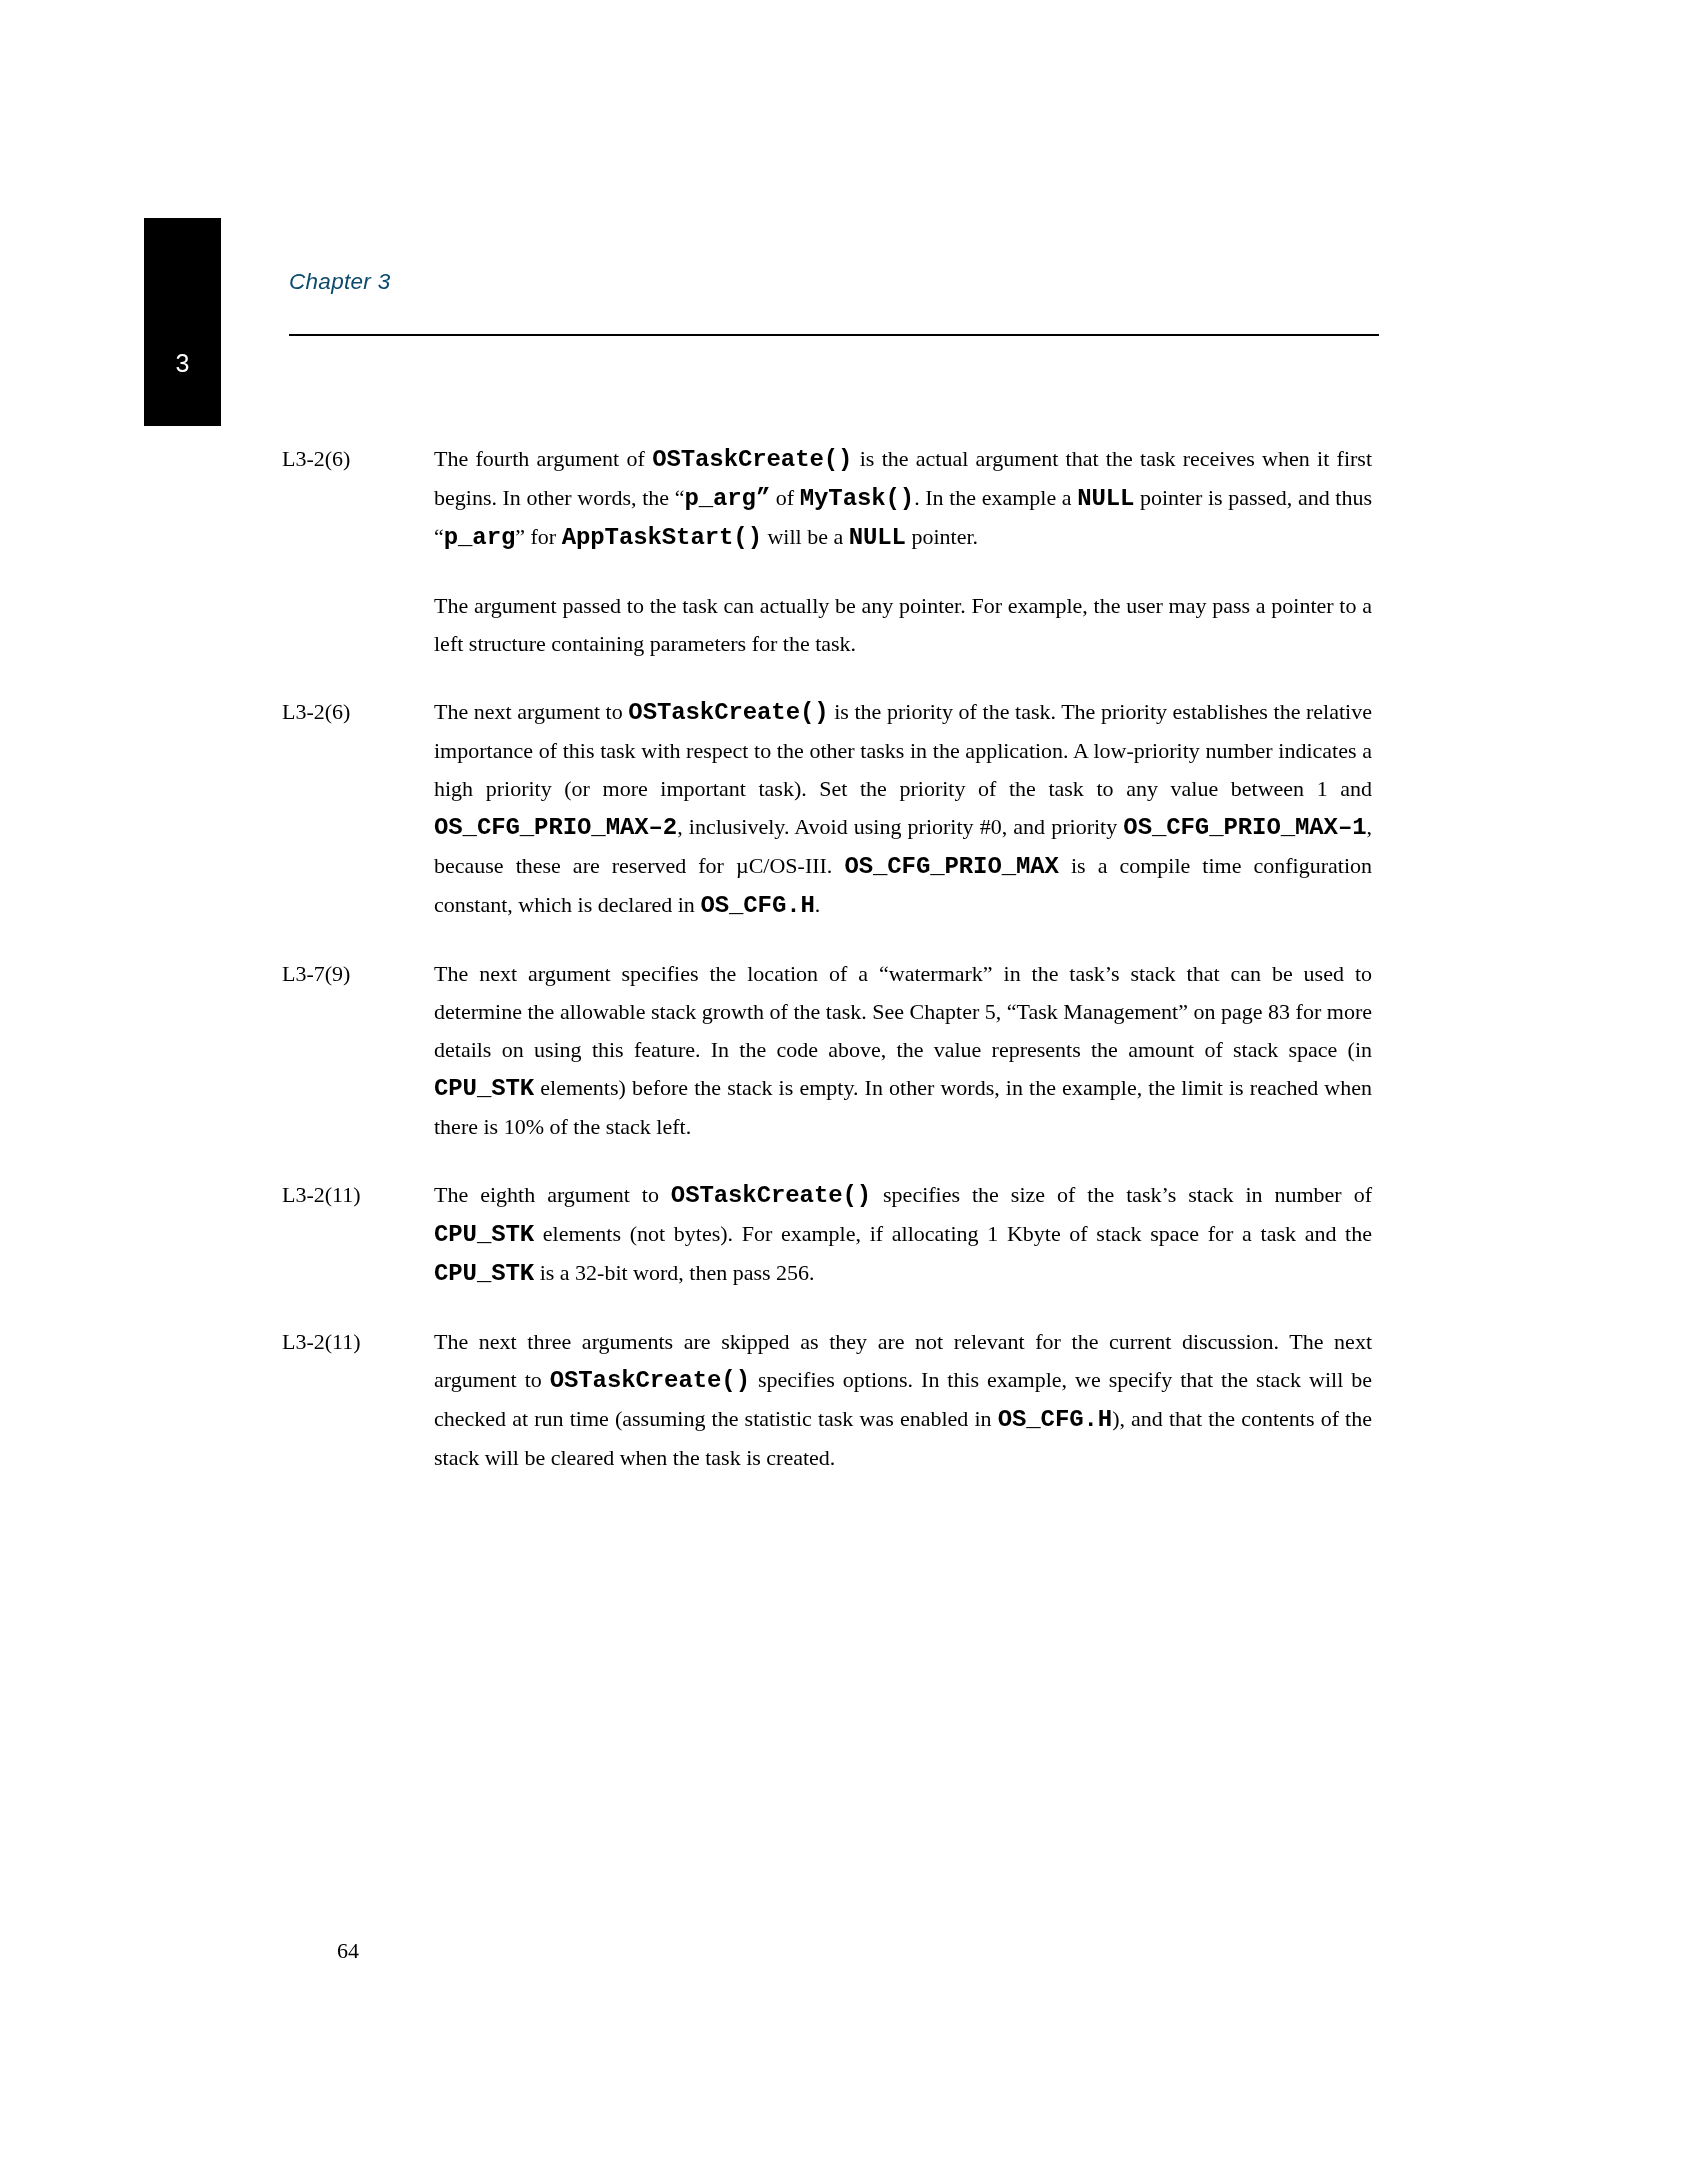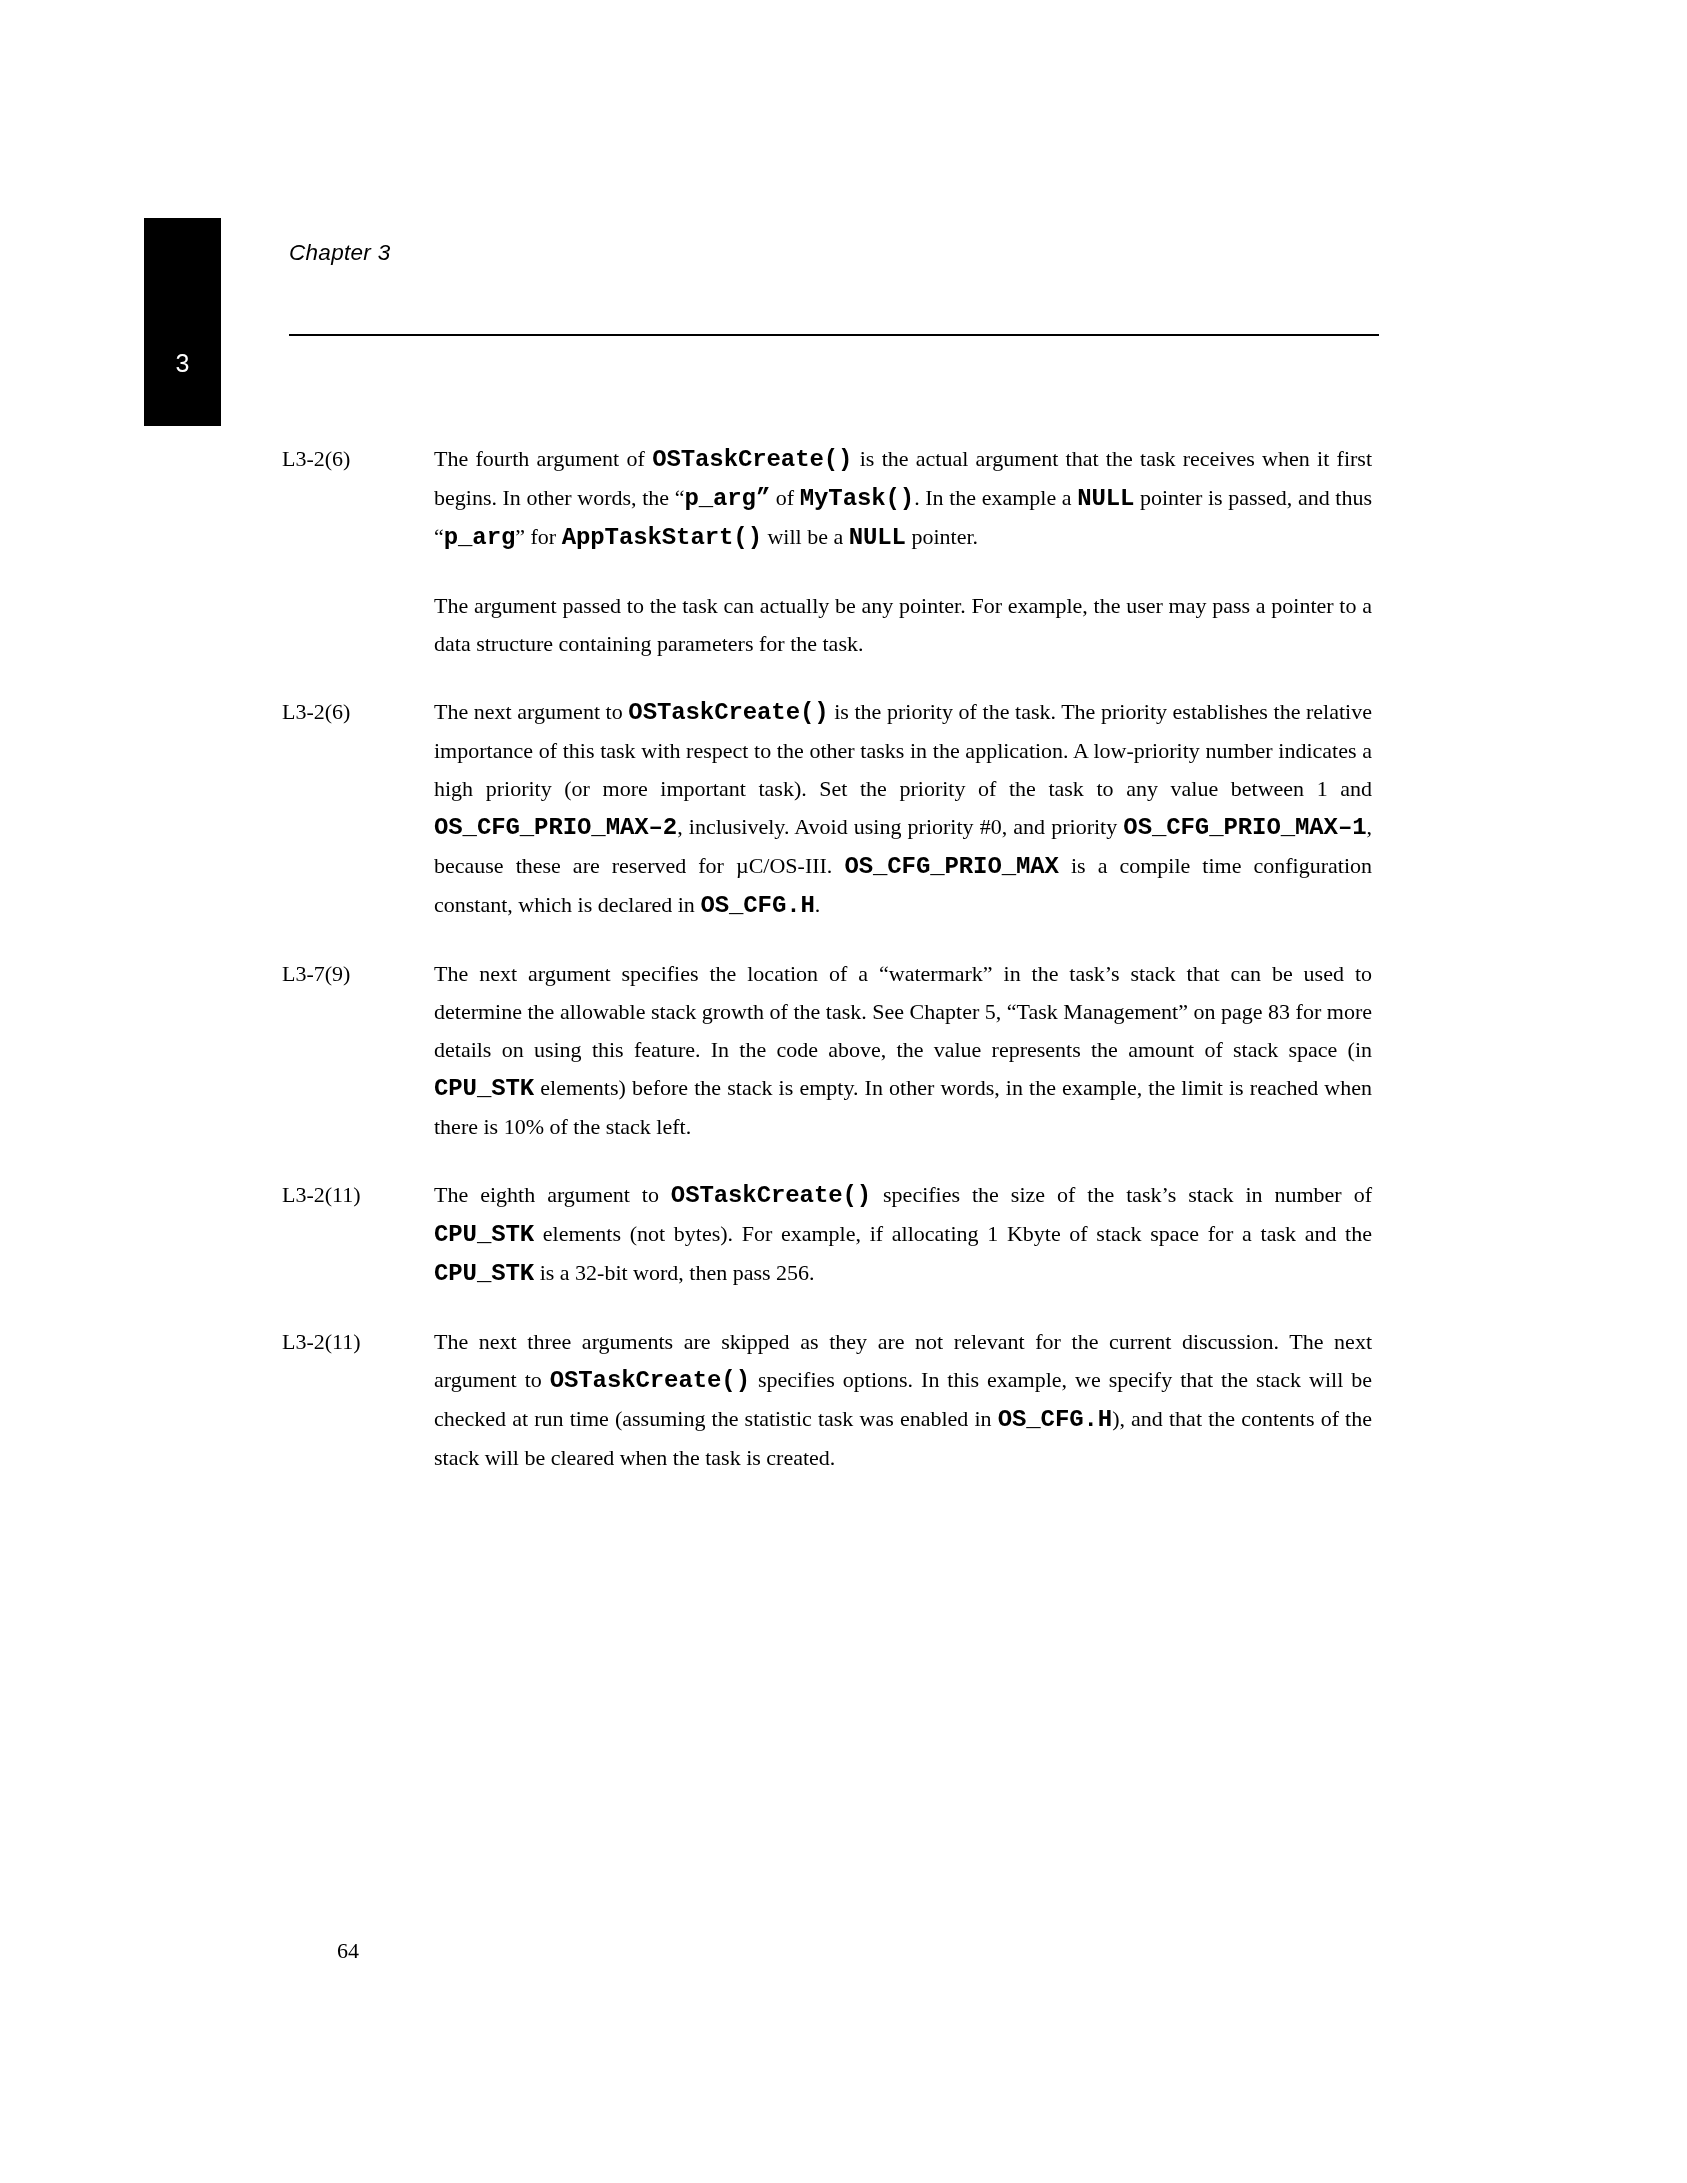--- a/index.html
+++ b/index.html
@@ -32,26 +32,26 @@
     font-size: 25px;
     display: flex;
     align-items: flex-end;
     justify-content: center;
     padding-bottom: 48px;
     box-sizing: border-box;
   }
   .chapter-label {
     position: absolute;
     left: 289px;
-    top: 240px;
+    top: 269px;
     font-family: "Liberation Sans", sans-serif;
     font-style: italic;
     font-size: 22.5px;
     letter-spacing: 0.3px;
-    color: #000000;
+    color: #0c4a6e;
   }
   .header-rule {
     position: absolute;
     left: 289px;
     top: 334px;
     width: 1090px;
     height: 2px;
     background: #000000;
   }
   .content {
@@ -112,21 +112,21 @@
   <div class="chapter-label">Chapter 3</div>
 
   <div class="header-rule"></div>
 
   <div class="content" id="notes-container">
       <div class="para-row">
         <div class="tag">L3-2(6)</div>
         <div class="body-text">The fourth argument of <code>OSTaskCreate()</code> is the actual argument that the task receives when it first begins. In other words, the “<code>p_arg”</code> of <code>MyTask()</code>. In the example a <code>NULL</code> pointer is passed, and thus “<code>p_arg</code>” for <code>AppTaskStart()</code> will be a <code>NULL</code> pointer.</div>
       </div>
       <div class="para-row">
-        <div class="body-text cont">The argument passed to the task can actually be any pointer. For example, the user may pass a pointer to a data structure containing parameters for the task.</div>
+        <div class="body-text cont">The argument passed to the task can actually be any pointer. For example, the user may pass a pointer to a left structure containing parameters for the task.</div>
       </div>
       <div class="para-row">
         <div class="tag">L3-2(6)</div>
         <div class="body-text">The next argument to <code>OSTaskCreate()</code> is the priority of the task. The priority establishes the relative importance of this task with respect to the other tasks in the application. A low-priority number indicates a high priority (or more important task). Set the priority of the task to any value between 1 and <code>OS_CFG_PRIO_MAX–2</code>, inclusively. Avoid using priority #0, and priority <code>OS_CFG_PRIO_MAX–1</code>, because these are reserved for µC/OS-III. <code>OS_CFG_PRIO_MAX</code> is a compile time configuration constant, which is declared in <code>OS_CFG.H</code>.</div>
       </div>
       <div class="para-row">
         <div class="tag">L3-7(9)</div>
         <div class="body-text">The next argument specifies the location of a “watermark” in the task’s stack that can be used to determine the allowable stack growth of the task. See Chapter 5, “Task Management” on page 83 for more details on using this feature. In the code above, the value represents the amount of stack space (in <code>CPU_STK</code> elements) before the stack is empty. In other words, in the example, the limit is reached when there is 10% of the stack left.</div>
       </div>
       <div class="para-row">

